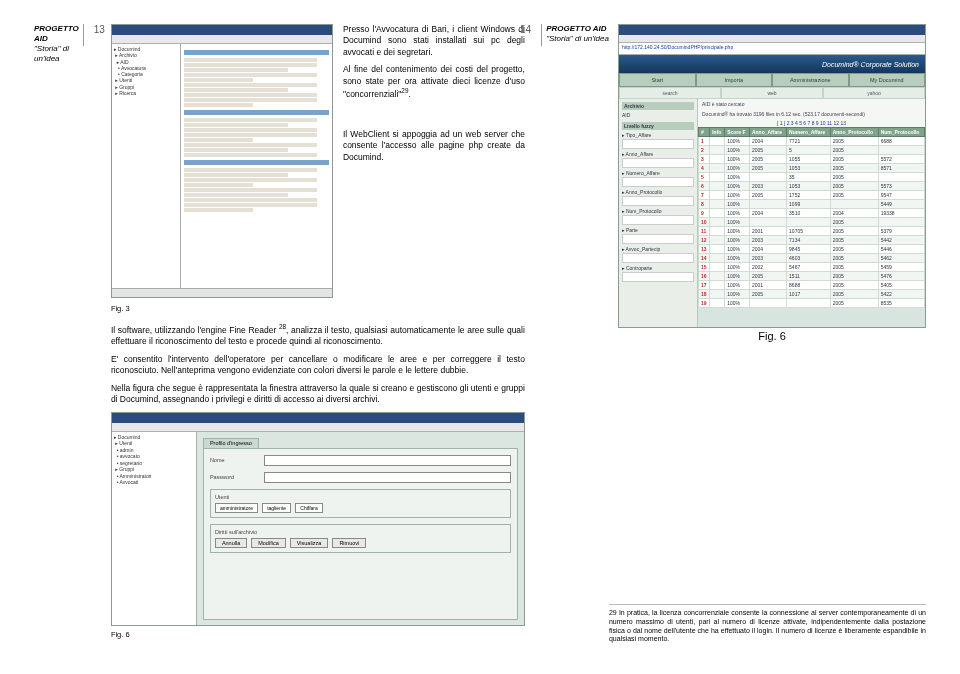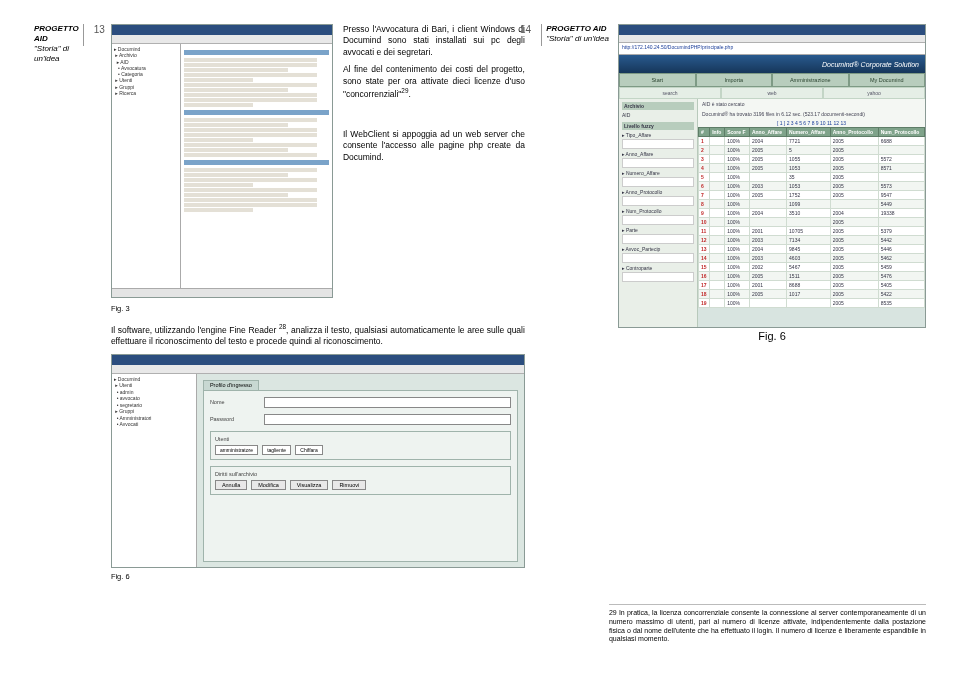--- a/index.html
+++ b/index.html
@@ -157,20 +157,22 @@
         <p><span>Presso l'Avvocatura di Bari, i client Windows di Documind sono stati installati sui pc degli avvocati e dei segretari.</span></p>
         <p><span>Al fine del contenimento dei costi del progetto, sono state per ora attivate dieci licenze d'uso "concorrenziali"</span><span class="sup">29</span><span>.</span></p>
         <div style="height:22px"></div>
         <p><span>Il WebClient si appoggia ad un web server che consente l'accesso alle pagine php create da Documind.</span></p>
       </div>
     </div>
     <div class="fig-caption">Fig. 3</div>
 
     <div class="body-text midtext">
       <p><span>Il software, utilizzando l'engine Fine Reader</span><span class="ital"> </span><span class="sup">28</span><span>, analizza il testo, qualsiasi automaticamente le aree sulle quali effettuare il riconoscimento del testo e procede quindi al riconoscimento.</span></p>
+      <p>E' consentito l'intervento dell'operatore per cancellare o modificare le aree e per correggere il testo riconosciuto. Nell'anteprima vengono evidenziate con colori diversi le parole e le lettere dubbie.</p>
+      <p>Nella figura che segue è rappresentata la finestra attraverso la quale si creano e gestiscono gli utenti e gruppi di Documind, assegnando i privilegi e diritti di accesso ai diversi archivi.</p>
     </div>
 
     <div class="figure-screenshot ss2">
       <div class="titlebar"></div>
       <div class="menubar"></div>
       <div class="body">
         <div class="tree">
           <div>▸ Documind</div>
               <div>&nbsp;▸ Utenti</div>
               <div>&nbsp;&nbsp;• admin</div>

